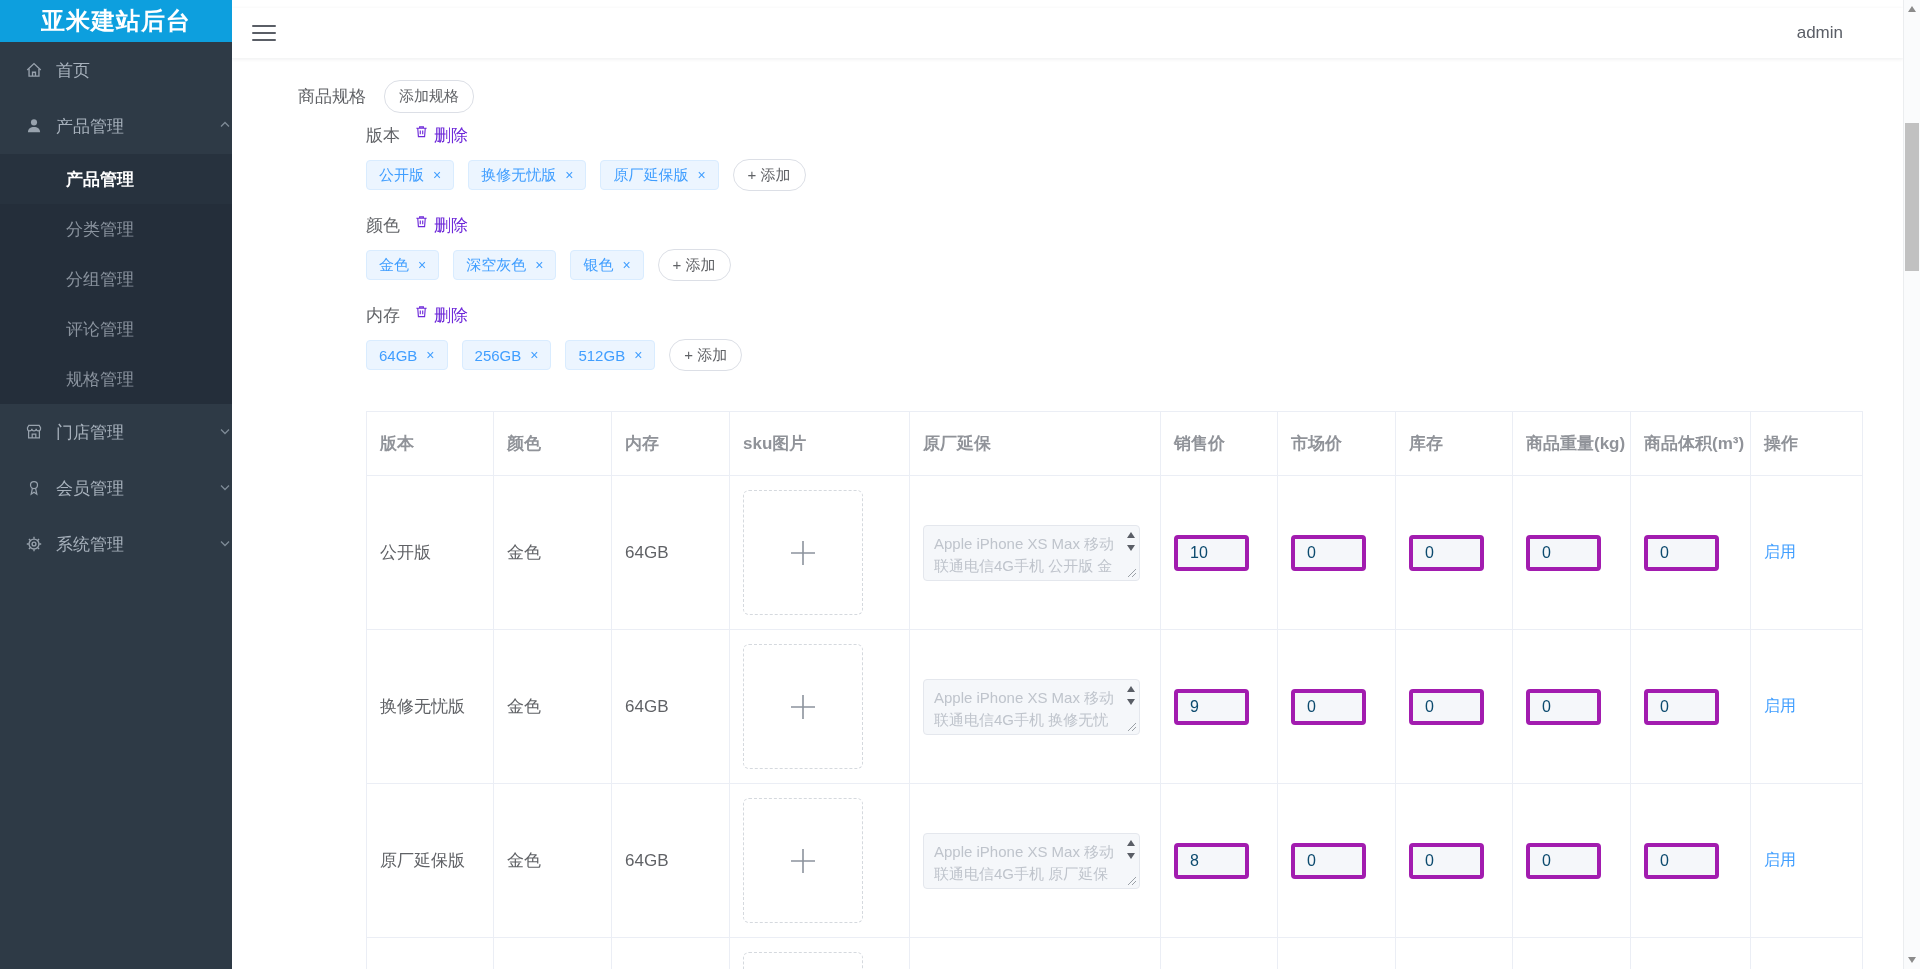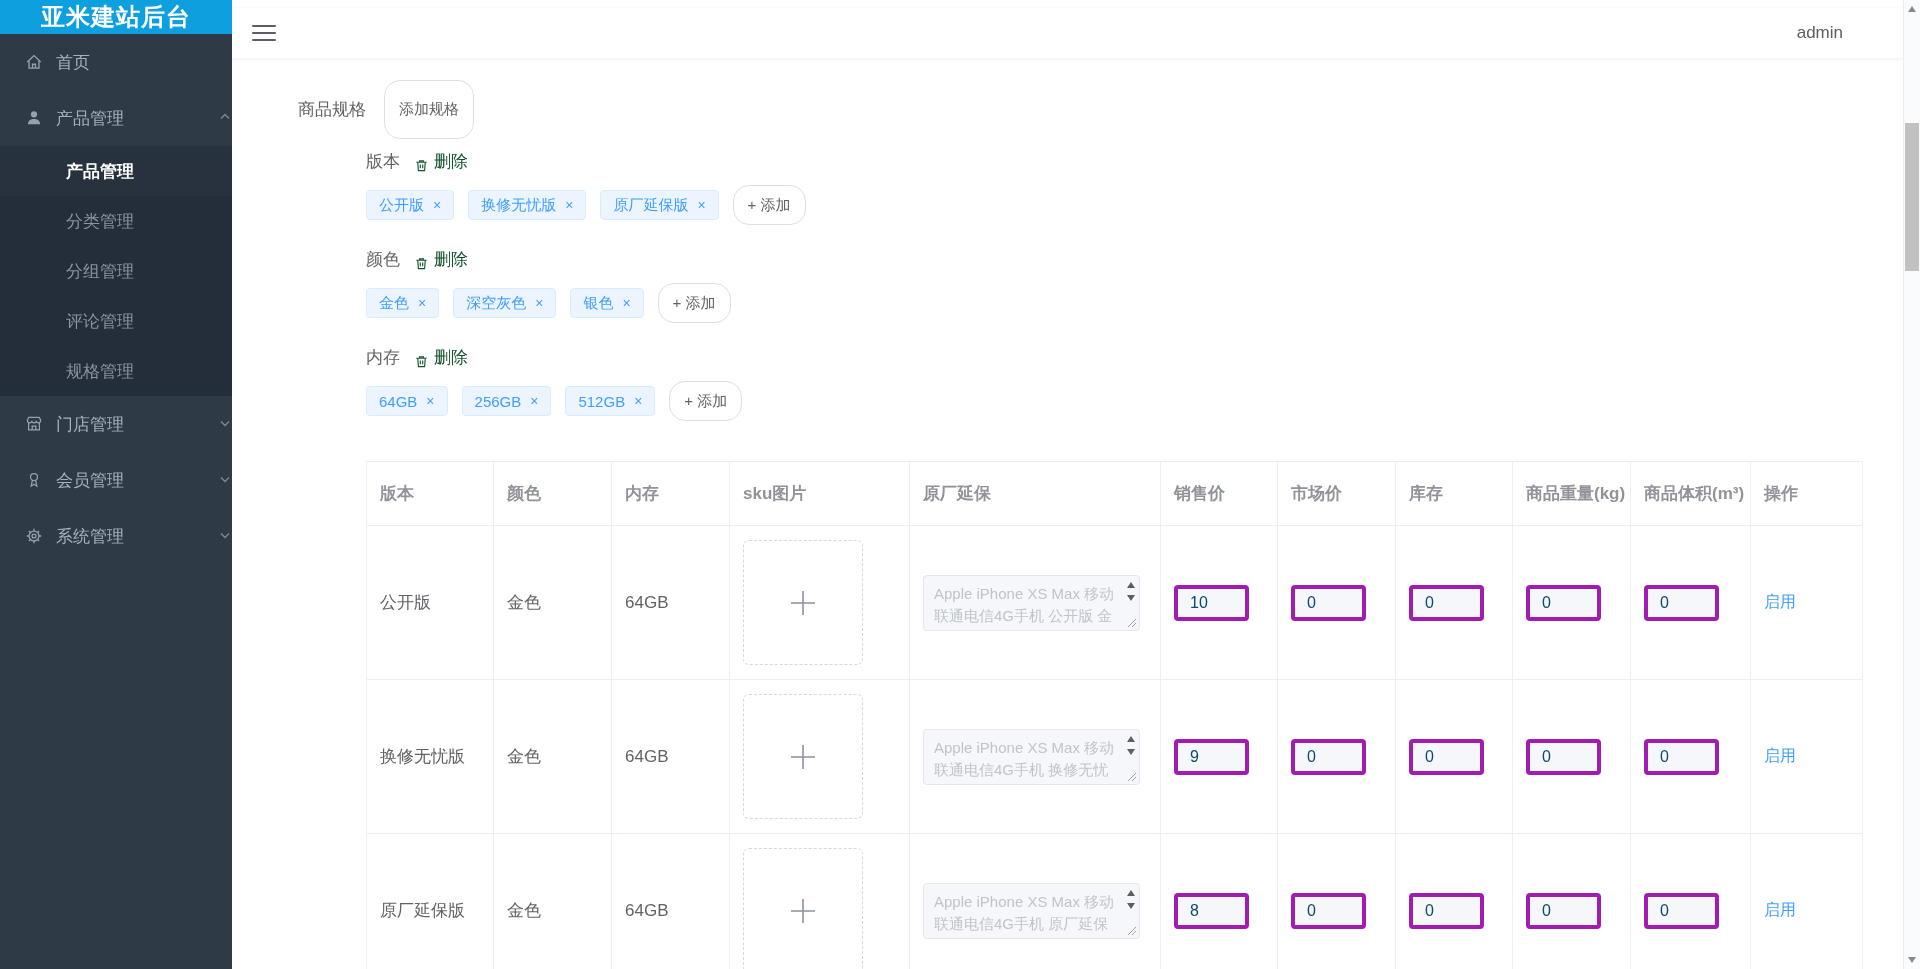--- a/index.html
+++ b/index.html
@@ -2,21 +2,21 @@
 <html><head>
 <meta charset="utf-8">
 <style>
   * { margin:0; padding:0; box-sizing:border-box; }
   html,body { width:1920px; height:969px; overflow:hidden; background:#fff;
     font-family:"Liberation Sans","DejaVu Sans",sans-serif; }
 
   
   .sidebar { position:absolute; left:0; top:0; width:232px; height:969px;
     background:#2e3a46; z-index:5; }
-  .logo { height:34px; background:#0d9fde; color:#fff; font-size:24px; font-weight:bold;
+  .logo { height:42px; background:#0d9fde; color:#fff; font-size:24px; font-weight:bold;
     display:flex; align-items:center; justify-content:center; letter-spacing:1px; }
   .menu-item { height:56px; display:flex; align-items:center; padding:0 1px 0 24px;
     color:#a7b1bc; font-size:17px; cursor:pointer; }
   .menu-item .mi-icon { width:20px; height:20px; margin-right:12px; display:flex;
     align-items:center; justify-content:center; color:#98a2ad; }
   .menu-item .mi-label { flex:1; }
   .menu-item .chev { color:#7e8a96; }
   .submenu { background:#242e3a; }
   .submenu-item { height:50px; display:flex; align-items:center; padding-left:66px;
     color:#8a939e; font-size:17px; cursor:pointer; }
@@ -39,26 +39,26 @@
   .sb-arrow-down { bottom:6px; border-top:6px solid #8b8b8b; }
   .sb-thumb { position:absolute; left:1px; top:123px; width:14px; height:148px; background:#c1c1c1; }
 
   
   .content { position:absolute; left:232px; top:50px; right:17px; bottom:0;
     background:#fff; overflow:hidden; }
   .spec-title-row { display:flex; align-items:center; gap:18px; margin:30px 0 0 66px; }
   .spec-title { font-size:17px; color:#606266; }
   .btn { display:inline-flex; align-items:center; justify-content:center;
     border:1px solid #dcdfe6; border-radius:16px; background:#fff; color:#606266;
-    font-size:15px; padding:19px 14px; cursor:pointer; white-space:nowrap; }
+    font-size:15px; padding:6px 14px; cursor:pointer; white-space:nowrap; }
 
   .spec-groups { margin:2px 0 0 134px; }
   .group-label-row { height:40px; display:flex; align-items:center; gap:14px; }
   .group-name { font-size:17px; color:#606266; }
-  .delete-link { display:inline-flex; align-items:flex-end; gap:5px; color:#14532d;
+  .delete-link { display:inline-flex; align-items:flex-start; gap:5px; color:#6d28d9;
     font-size:17px; cursor:pointer; }
   .group-values { display:flex; align-items:center; gap:14px; margin:4px 0 14px; }
   .tag { display:inline-flex; align-items:center; gap:9px; height:30px; padding:0 12px;
     background:#ecf5ff; border:1px solid #d9ecff; border-radius:4px;
     color:#409eff; font-size:15px; }
   .tag .tag-close { font-size:14px; cursor:pointer; line-height:1; }
   .add-btn { height:32px; }
 
   
   .sku-table { margin:40px 0 0 134px; border-collapse:collapse; table-layout:fixed;

